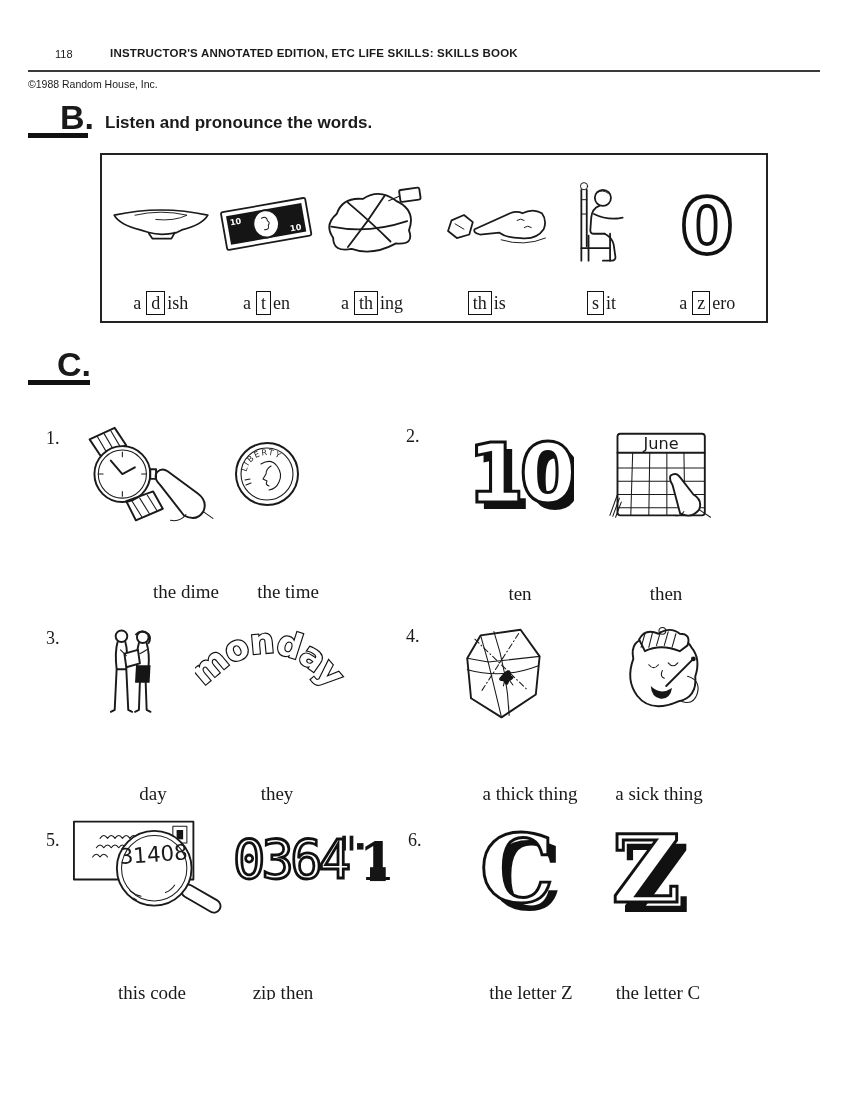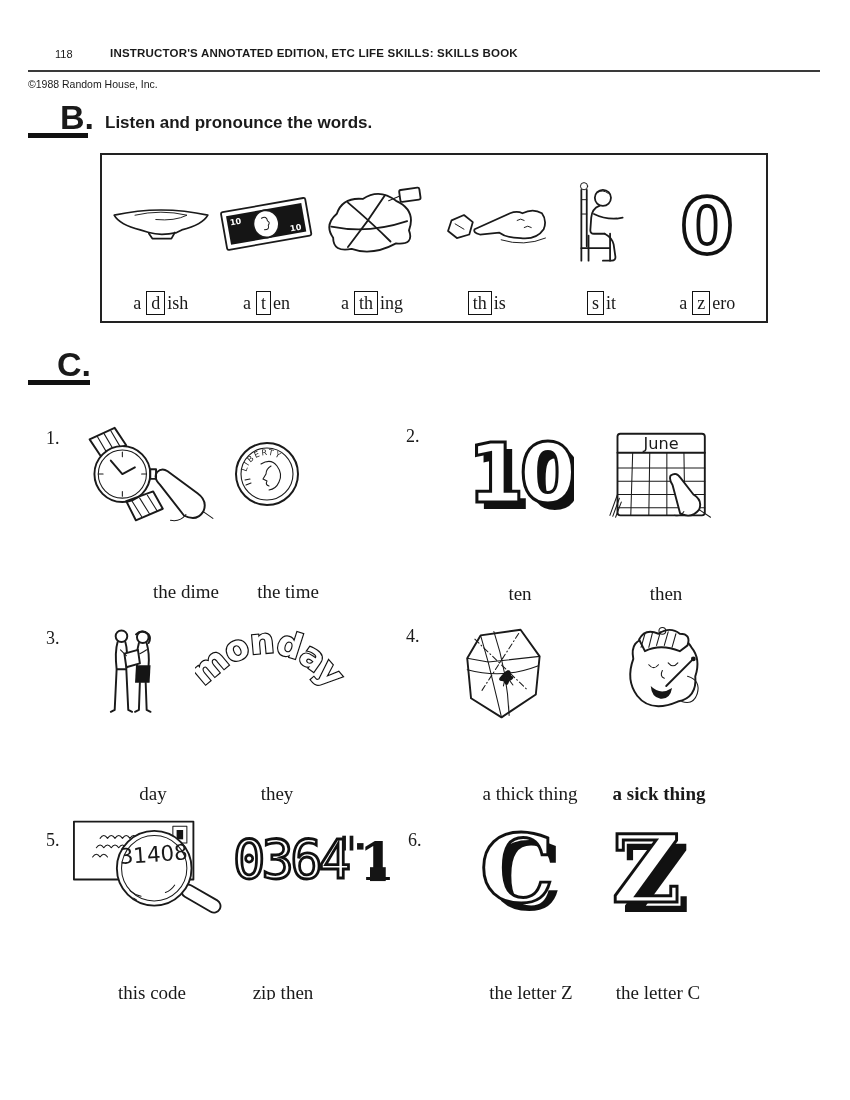--- a/index.html
+++ b/index.html
@@ -248,21 +248,21 @@
       <path class="ln thin" d="M34,8 L30,22 M42,6 L38,22 M50,6 L46,20 M58,6 L54,20 M66,8 L62,22"></path>
       <circle class="ln thin" cx="52" cy="5" r="3.5"></circle>
       <path class="ln thin" d="M38,40 q5,6 10,0 M58,38 q5,6 10,0"></path>
       <path class="ln thin" d="M52,46 q-3,6 2,8"></path>
       <path class="fillb" d="M40,62 q10,10 22,2 q-2,12 -12,11 q-9,-1 -10,-13 z"></path>
       <path class="ln" d="M56,62 L84,34"></path>
       <circle class="fillb" cx="84" cy="34" r="2.5"></circle>
       <path class="ln thin" d="M78,52 q14,4 10,18 q-4,12 -16,8"></path>
     </svg>
     <span class="abs word" style="left:530px;top:783px;">a thick thing</span>
-    <span class="abs word" style="left:659px;top:783px;font-weight:bold;">a sick thing</span>
+    <span class="abs word" style="left:659px;top:783px;">a sick thing</span>
   </div>
 
   <div>
     <span class="abs qnum" style="left:46px;top:830px;">5.</span>
     <svg class="abs" style="left:68px;top:816px;" width="164" height="98" viewBox="0 0 175 105">
       <rect class="fillw" x="6" y="6" width="128" height="62"></rect>
       <rect class="ln thin" x="112" y="11" width="15" height="18"></rect>
       <rect class="fillb" x="116" y="15" width="7" height="10"></rect>
       <path class="ln thin" d="M34,24 q4,-6 8,0 q4,-6 8,0 q4,-6 8,0 q4,-6 8,0 q4,-6 8,0 M30,34 q4,-6 8,0 q4,-6 8,0 q4,-6 8,0 q4,-6 8,0 M26,44 q4,-6 8,0 q4,-6 8,0"></path>
       <g transform="rotate(30 124 78)">

